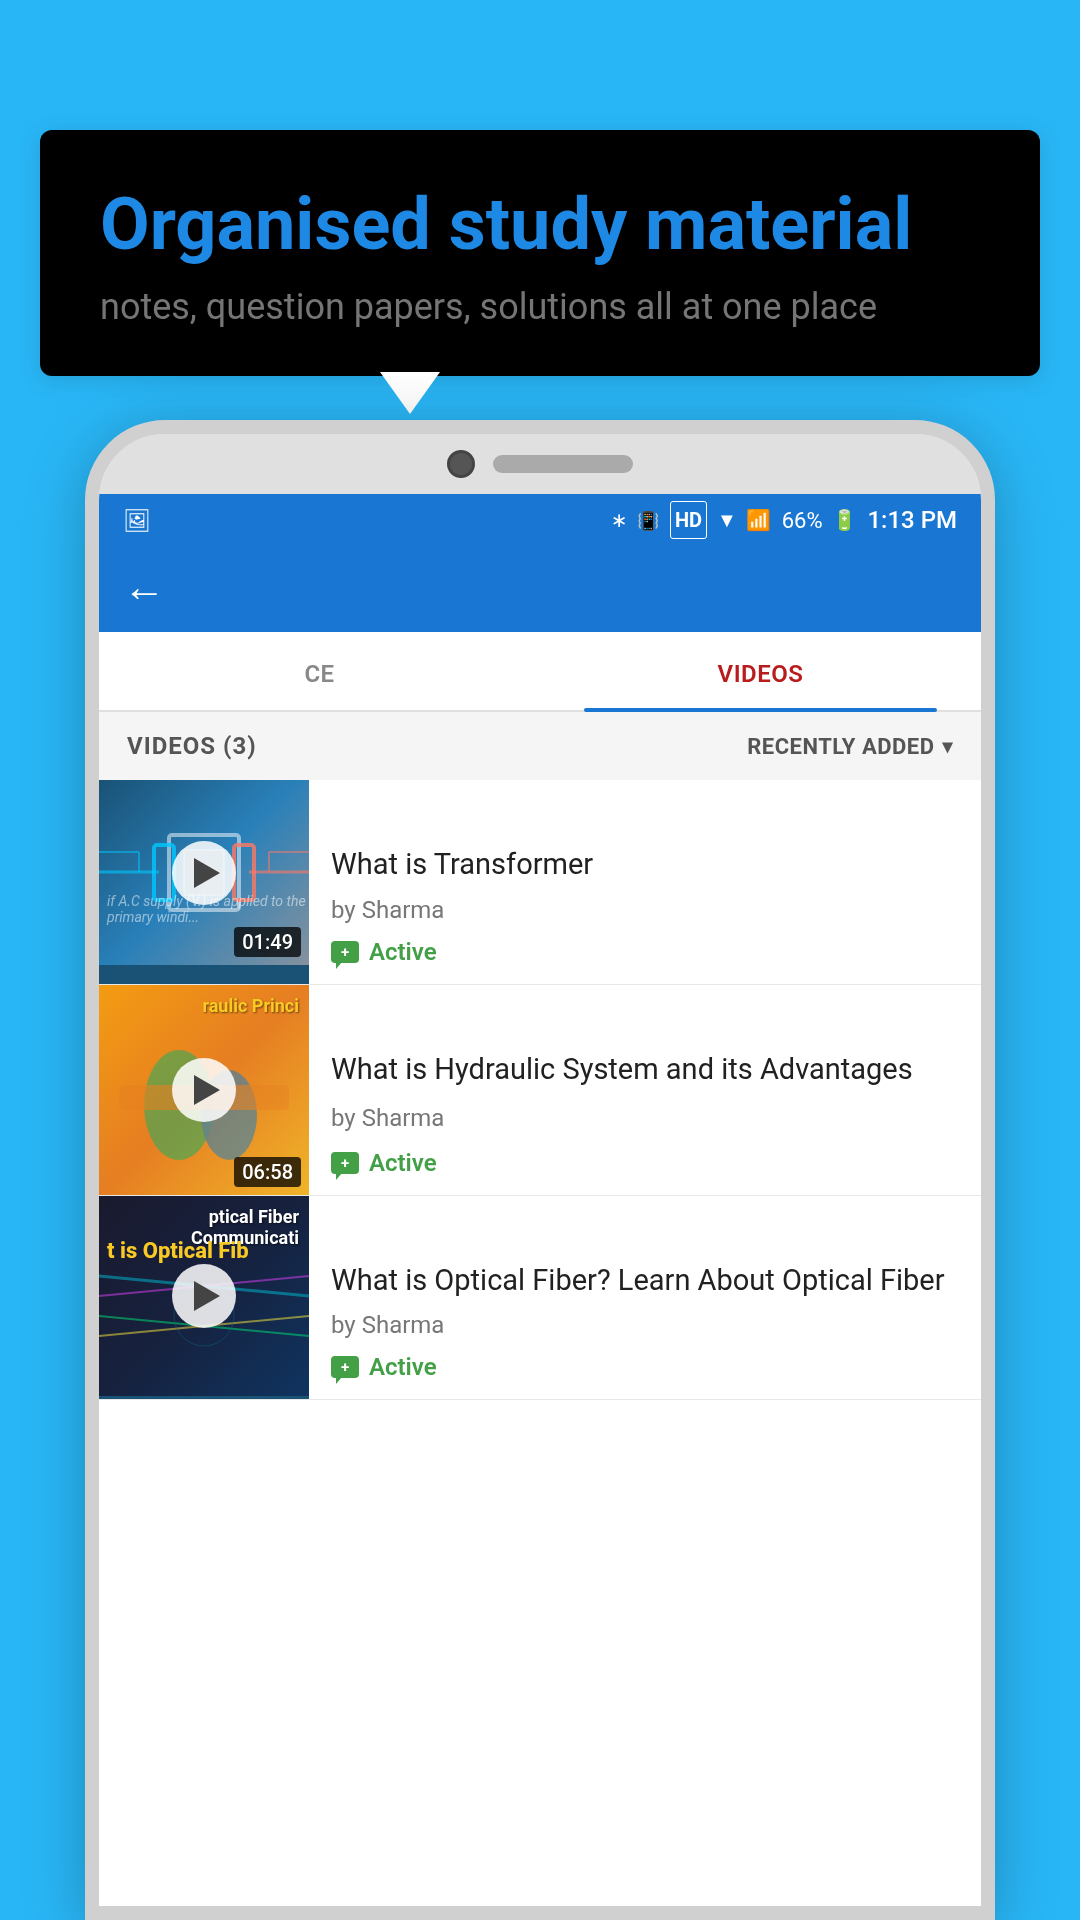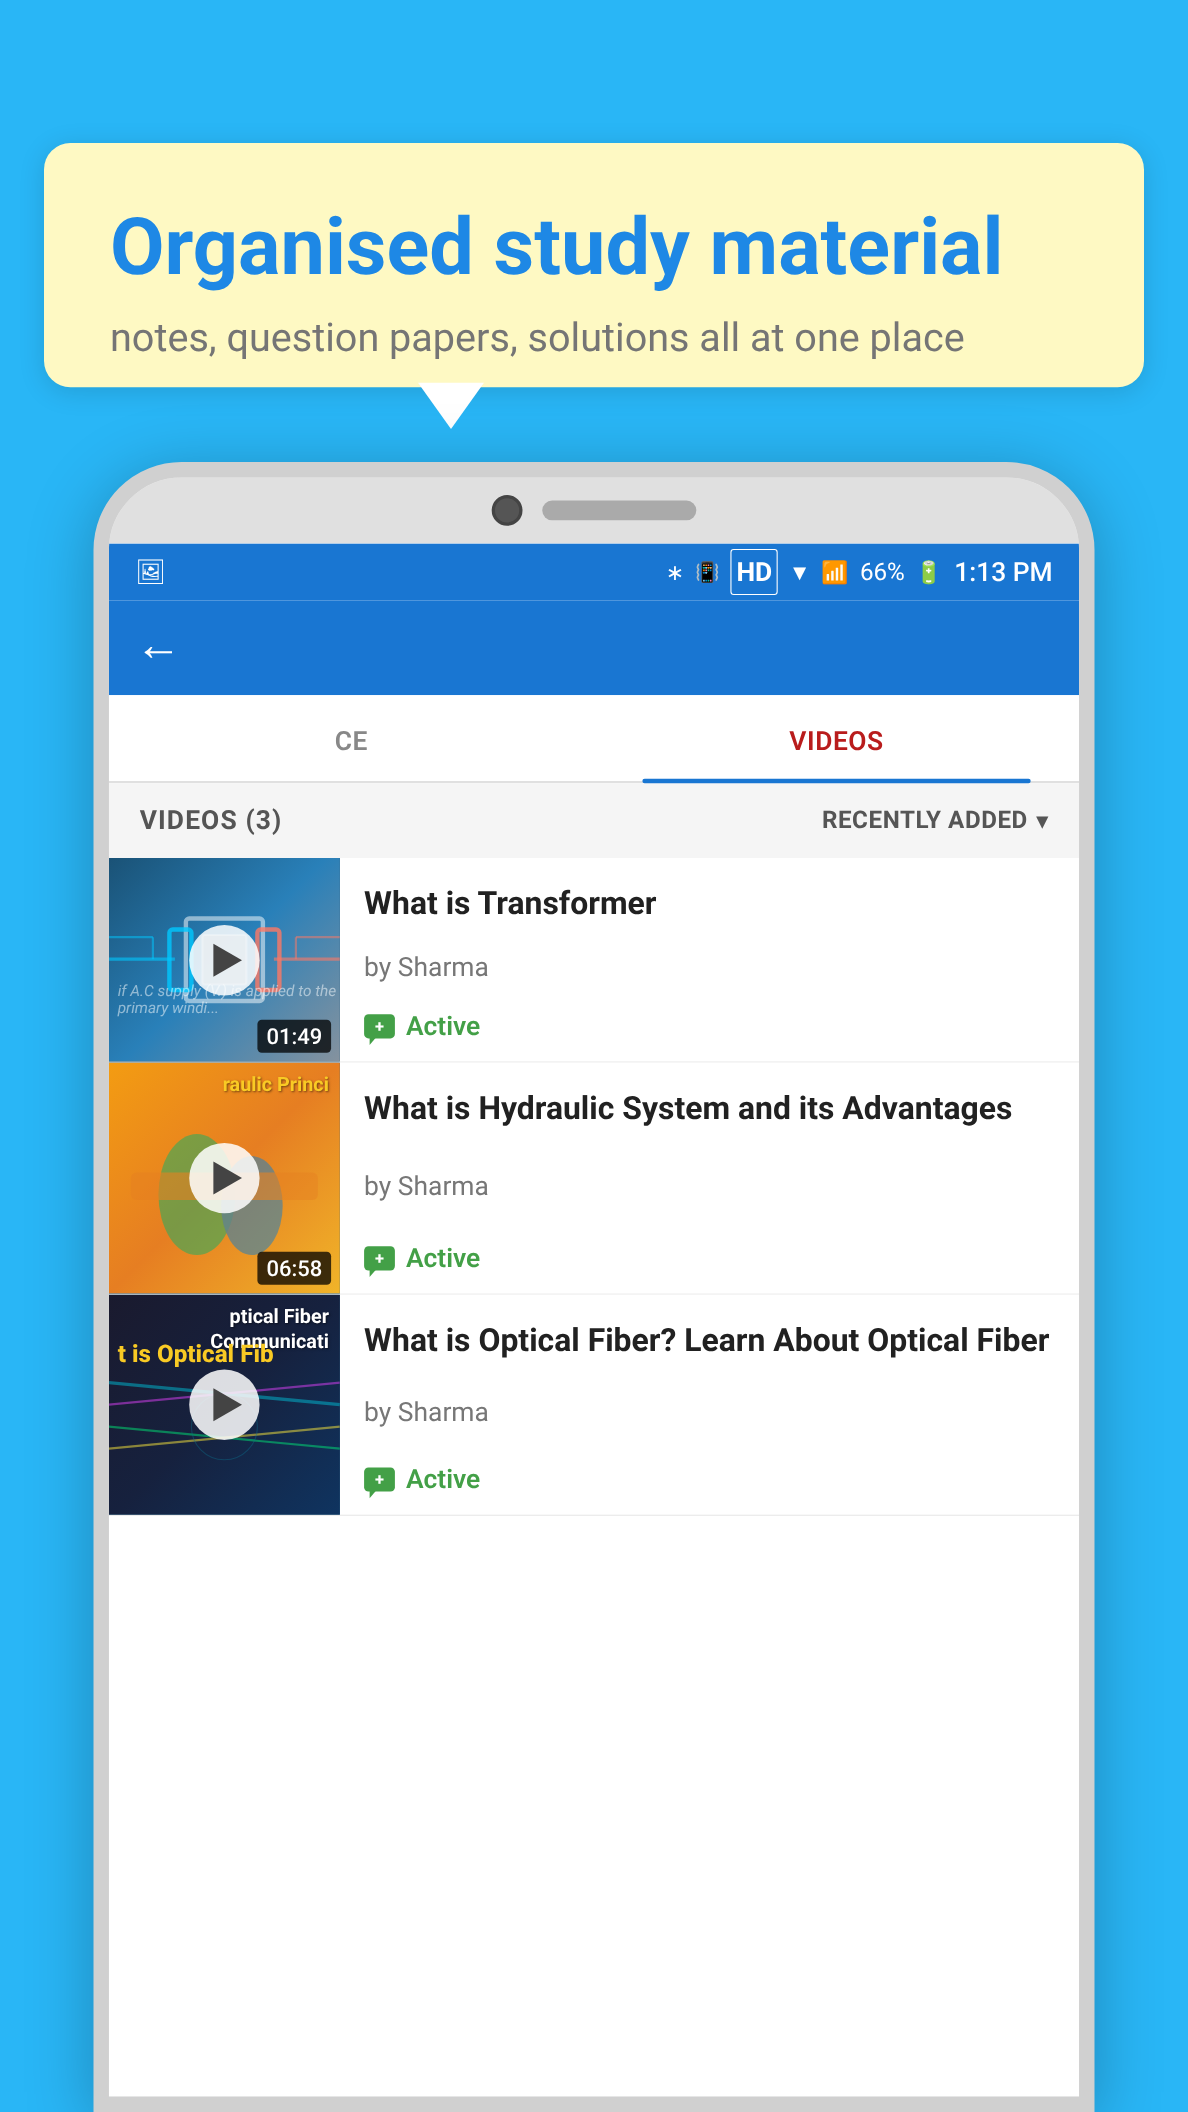--- a/index.html
+++ b/index.html
@@ -11,23 +11,23 @@
       overflow: hidden;
       position: relative;
     }
 
     
     .speech-bubble {
       position: absolute;
       top: 130px;
       left: 40px;
       right: 40px;
-      background: #fef9c3;
-      border-radius: 24px;
-      padding: 55px 60px 24px 60px;
+      background: #000000;
+      border-radius: 12px;
+      padding: 55px 60px 48px 60px;
       box-shadow: 0 4px 24px rgba(0,0,0,0.13);
     }
     .speech-bubble::after {
       content: '';
       position: absolute;
       bottom: -38px;
       left: 340px;
       width: 0;
       height: 0;
       border-left: 30px solid transparent;
@@ -298,24 +298,25 @@
 
     .video-info {
       flex: 1;
       padding: 24px 22px 18px;
       display: flex;
       flex-direction: column;
       justify-content: space-between;
     }
     .video-title {
       font-size: 29px;
-      font-weight: 700;
+      font-weight: 400;
       color: #212121;
       line-height: 1.3;
       margin-bottom: 12px;
+      margin-top: 42px;
     }
     .video-author {
       font-size: 24px;
       color: #777;
       margin-bottom: 14px;
     }
     .video-status {
       display: flex;
       align-items: center;
       gap: 10px;
@@ -362,21 +363,21 @@
 
   <div class="phone-screen">
 
     <div class="status-bar">
       <div class="status-left">
         <span style="color:white;font-size:22px;">🖼</span>
       </div>
       <div class="status-right">
         <span style="font-size:20px;">∗</span>
         <span style="font-size:18px;">📳</span>
-        <span style="font-size:24px;border:1.5px solid white;padding:6px 4px;border-radius:3px;font-weight:700;">HD</span>
+        <span style="font-size:20px;border:1.5px solid white;padding:6px 4px;border-radius:3px;font-weight:700;">HD</span>
         <span style="font-size:20px;">▼</span>
         <span style="font-size:20px;">📶</span>
         <span style="font-size:22px;">66%</span>
         <span style="font-size:20px;">🔋</span>
         <span class="status-time">1:13 PM</span>
       </div>
     </div>
 
     <div class="app-header">
       <div class="back-arrow">←</div>

